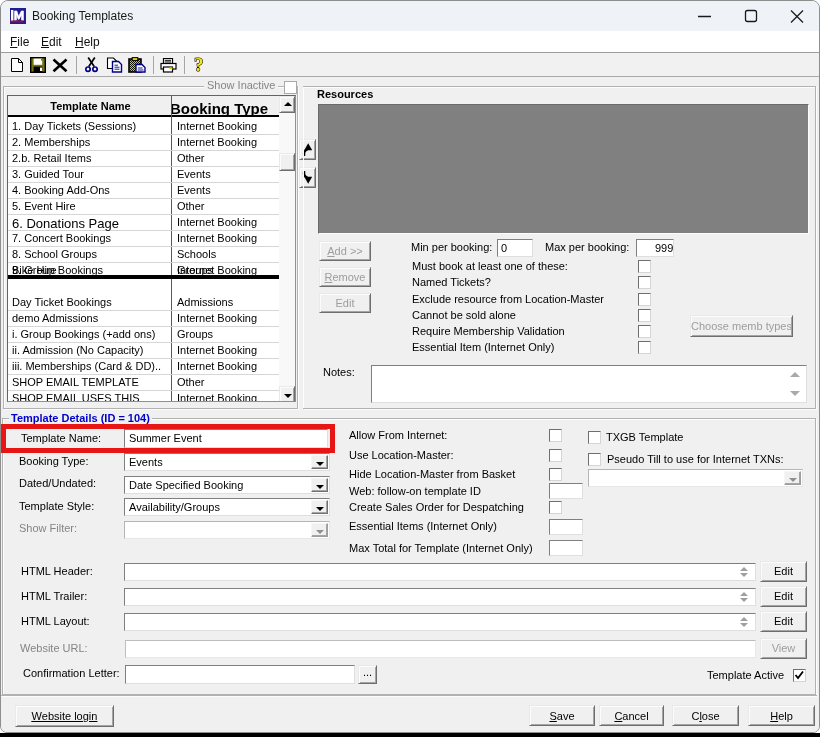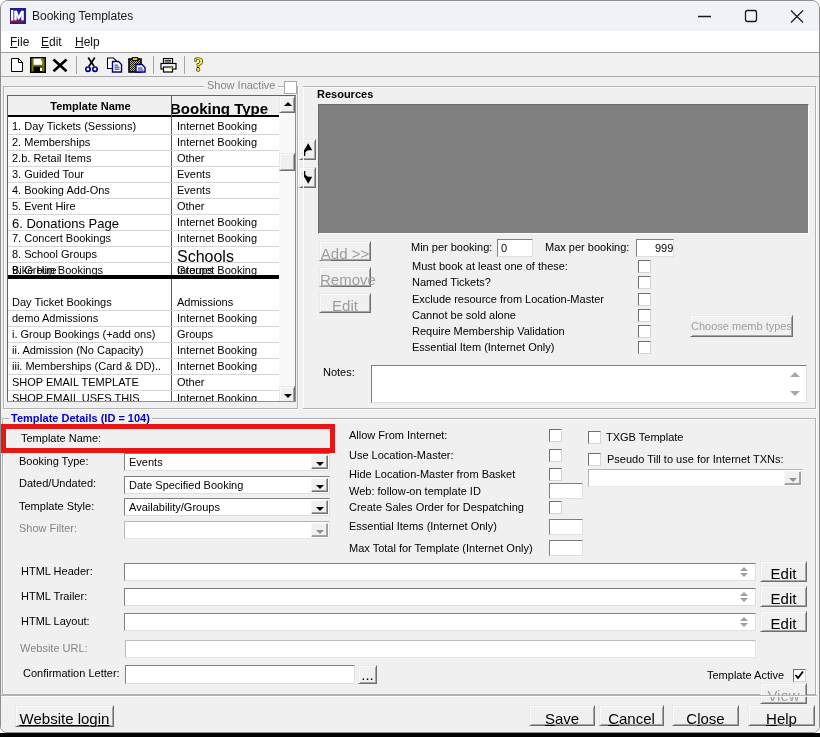--- a/index.html
+++ b/index.html
@@ -16,21 +16,21 @@
   #menubar span { position:absolute; top:4px; }
   
   #toolbar { position:absolute; left:0; top:51px; width:100%; height:25px; background:#f1f1f1;
              border-top:1px solid #9d9d9d; border-bottom:1px solid #a9a9a9; }
   .tsep { position:absolute; top:3px; width:1px; height:18px; background:#a5a5a5; }
   
   #client { position:absolute; left:0; top:77px; width:820px; height:656px; background:#f0f0f0; }
   .gb { position:absolute; border:1px solid #b2b2b2; box-shadow:1px 1px 0 #fdfdfd, inset 1px 1px 0 #fdfdfd; }
   .btn { position:absolute; background:#f0f0f0; border:1px solid; border-color:#e9e9e9 #6e6e6e #6e6e6e #e9e9e9;
          box-shadow:inset 1px 1px 0 #fcfcfc, inset -1px -1px 0 #a5a5a5;
-         font-size:15px; color:#000; text-align:center; font-family:"Liberation Sans",sans-serif; }
+         font-size:11px; color:#000; text-align:center; font-family:"Liberation Sans",sans-serif; }
   .btn u { text-decoration:underline; }
   .field { position:absolute; background:#fff; border:1px solid; border-color:#7f7f7f #dfdfdf #dfdfdf #7f7f7f;
            font-size:11px; color:#000; }
   .cb { position:absolute; width:13px; height:13px; background:#fff; border:1px solid; border-color:#6f6f6f #d5d5d5 #d5d5d5 #6f6f6f; }
   .cbd { position:absolute; width:13px; height:13px; background:#fff; border:1px solid #a9a9a9; }
   .lbl { position:absolute; font-size:11px; color:#000; white-space:nowrap; }
   .lbl.gray, .t11.gray { color:#858585; }
   .combo { position:absolute; background:#fff; border:1px solid; border-color:#7f7f7f #dfdfdf #dfdfdf #7f7f7f; }
   .combo .txt { position:absolute; left:4px; top:2px; font-size:11px; }
   .cbtn { position:absolute; right:1px; top:1px; bottom:1px; width:17px; background:#f0f0f0;
@@ -159,21 +159,21 @@
       <div class="abs" style="left:0;top:96px;width:271px;height:16px;border-bottom:1px solid #d6d6d6;">
             <span class="abs" style="left:4px;top:1px;font-size:13px;white-space:nowrap;">6. Donations Page</span>
             <span class="abs" style="left:169px;top:1px;font-size:11px;white-space:nowrap;">Internet Booking</span>
           </div>
       <div class="abs" style="left:0;top:112px;width:271px;height:16px;border-bottom:1px solid #d6d6d6;">
             <span class="abs" style="left:4px;top:1px;font-size:11px;white-space:nowrap;">7. Concert Bookings</span>
             <span class="abs" style="left:169px;top:1px;font-size:11px;white-space:nowrap;">Internet Booking</span>
           </div>
       <div class="abs" style="left:0;top:128px;width:271px;height:16px;border-bottom:1px solid #d6d6d6;">
             <span class="abs" style="left:4px;top:1px;font-size:11px;white-space:nowrap;">8. School Groups</span>
-            <span class="abs" style="left:169px;top:1px;font-size:16px;white-space:nowrap;">Schools</span>
+            <span class="abs" style="left:169px;top:1px;font-size:11px;white-space:nowrap;">Schools</span>
           </div>
       <div class="abs" style="left:0;top:144px;width:271px;height:16px;border-bottom:1px solid #d6d6d6;">
             <span class="abs" style="left:4px;top:1px;font-size:11px;white-space:nowrap;">9. Group Bookings</span>
             <span class="abs" style="left:169px;top:1px;font-size:11px;white-space:nowrap;">Groups</span>
           </div>
       <div class="abs" style="left:0;top:144px;width:271px;height:16px;border-bottom:4px solid #000000;">
             <span class="abs" style="left:4px;top:1px;font-size:11px;white-space:nowrap;">Bike Hire</span>
             <span class="abs" style="left:169px;top:1px;font-size:11px;white-space:nowrap;">Internet Booking</span>
           </div>
       <div class="abs" style="left:0;top:176px;width:271px;height:16px;border-bottom:1px solid #d6d6d6;">
@@ -261,20 +261,21 @@
     <div class="field" style="left:370px; top:287px; width:436px; height:38px;">
       <span class="spin" style="right:6px; top:6px; border-bottom:5px solid #a9a9a9; border-left-width:5px; border-right-width:5px;"></span>
       <span class="spin" style="right:6px; bottom:6px; border-top:5px solid #a9a9a9; border-left-width:5px; border-right-width:5px;"></span>
     </div>
 
     <div class="gb" style="left:1px; top:340px; width:814px; height:277px;"></div>
     <div class="lbl" style="left:8px; top:334px; background:#f0f0f0; padding:0 2px; color:#0000cc; font-weight:bold;">Template Details (ID = 104)</div>
 
     <div class="abs" style="left:0px; top:346px; width:334px; height:29px; border:5px solid #e81515; background:#f0f0f0;"></div>
     <div class="lbl" style="left:20px; top:354px;">Template Name:</div>
+    <div class="field" style="left:123px; top:351px; width:204px; height:19px; padding:2px 4px;">Summer Event</div>
 
     <div class="lbl" style="left:18px; top:377px;">Booking Type:</div>
     <div class="combo" style="left:123px; top:375px; width:206px; height:18px;">
         <span class="txt">Events</span>
         <span class="cbtn">
           <span class="arrow"></span>
         </span>
       </div>
     <div class="lbl" style="left:18px; top:399px;">Dated/Undated:</div>
     <div class="combo" style="left:123px; top:398px; width:206px; height:18px;">
@@ -335,21 +336,21 @@
       </div>
     <div class="btn" style="left:759px; top:508px; width:47px; height:21px; padding-top:3px;">Edit</div>
     <div class="lbl" style="left:20px; top:537px;">HTML Layout:</div>
     <div class="field" style="left:123px; top:535px; width:632px; height:18px;">
         <span class="spin" style="right:7px; top:3px; border-bottom:4px solid #9f9f9f;"></span>
         <span class="spin" style="right:7px; bottom:3px; border-top:4px solid #9f9f9f;"></span>
       </div>
     <div class="btn" style="left:759px; top:533px; width:47px; height:21px; padding-top:3px;">Edit</div>
     <div class="lbl gray" style="left:19px; top:564px;">Website URL:</div>
     <div class="field" style="left:124px; top:562px; width:631px; height:18px; border-color:#bdbdbd #e7e7e7 #e7e7e7 #bdbdbd;"></div>
-    <div class="btn" style="left:759px; top:560px; width:47px; height:21px; color:#9d9d9d; padding-top:3px;margin-top:45px;">View</div>
+    <div class="btn" style="left:759px; top:560px; width:47px; height:21px; color:#9d9d9d; padding-top:3px;">View</div>
     <div class="lbl" style="left:22px; top:589px;">Confirmation Letter:</div>
     <div class="field" style="left:124px; top:587px; width:230px; height:19px;"></div>
     <div class="btn" style="left:357px; top:587px; width:19px; height:19px;">...</div>
     <div class="lbl" style="left:706px; top:591px;">Template Active</div>
     <div class="cb" style="left:792px; top:591px;">
         <svg width="11" height="11" style="position:absolute;left:0;top:0;">
           <path d="M1.5 5 L4 8 L9 1.5" fill="none" stroke="#000" stroke-width="1.8"></path>
         </svg>
       </div>
 

